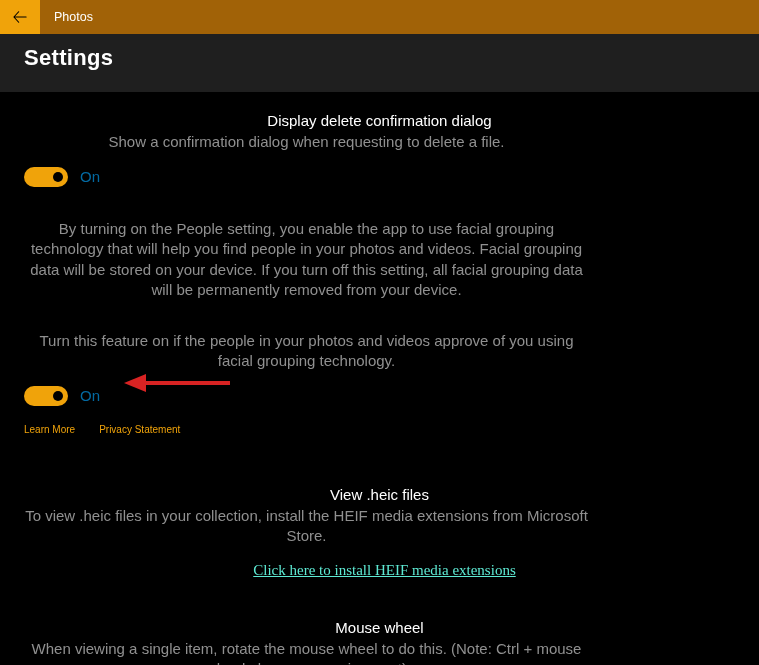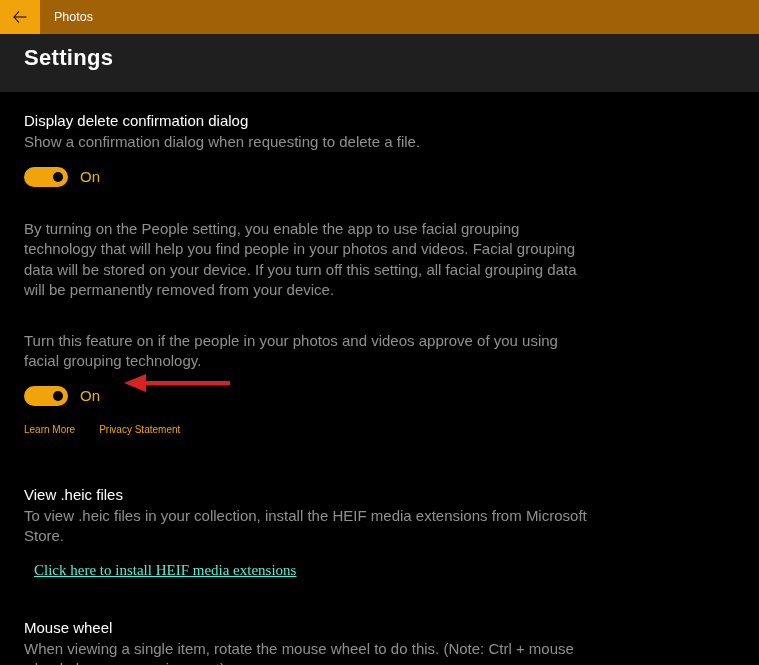--- a/index.html
+++ b/index.html
@@ -48,20 +48,21 @@
       font-weight: 600;
       color: #fff;
       letter-spacing: 0.3px;
     }
     .content {
       padding: 20px 24px;
       background: #000;
     }
     .setting-block {
       margin-bottom: 32px;
+      text-align: center;
     }
     .setting-label {
       font-size: 15px;
       color: #fff;
       margin-bottom: 3px;
     }
     .setting-desc {
       font-size: 15px;
       color: #909090;
       line-height: 1.37;
@@ -89,21 +90,21 @@
       width: 10px;
       height: 10px;
       border-radius: 50%;
       background: #000;
       position: absolute;
       top: 5px;
       right: 5px;
     }
     .toggle-label {
       font-size: 15px;
-      color: #eab308;
+      color: #0369a1;
     }
     .link-row {
       display: flex;
       gap: 24px;
       margin-top: 18px;
     }
     .link {
       color: #f0a30a;
       font-size: 10px;
       cursor: pointer;

